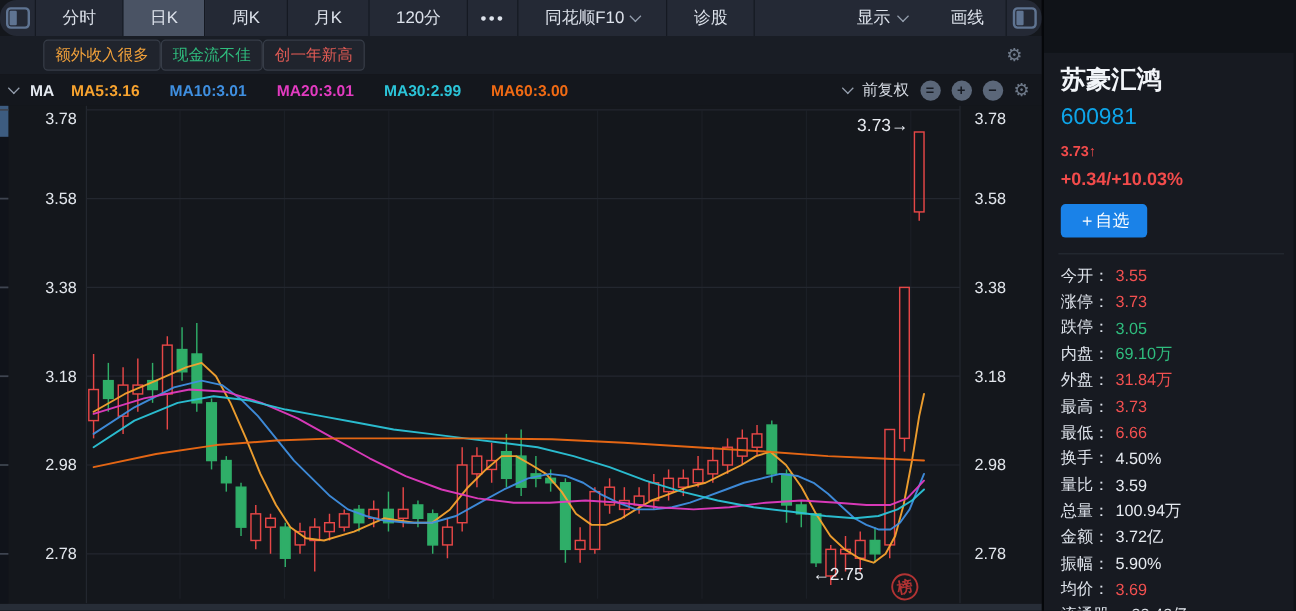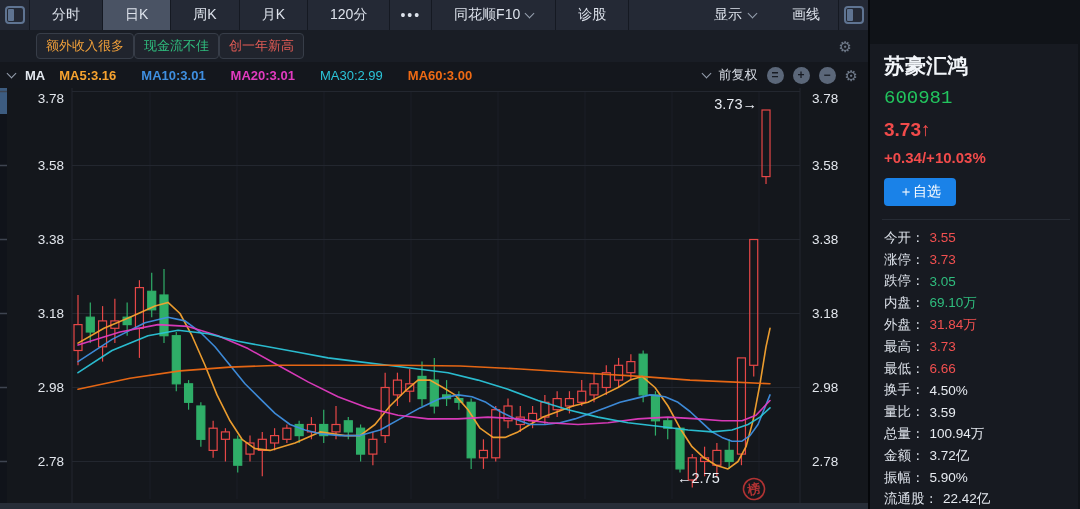--- a/index.html
+++ b/index.html
@@ -1,21 +1,21 @@
 <!DOCTYPE html>
 <html><head>
 <meta charset="utf-8">
 <style>
   * { margin:0; padding:0; box-sizing:border-box; }
   html,body { width:1080px; height:509px; background:#101318; overflow:hidden;
     font-family:"Liberation Sans","DejaVu Sans",sans-serif; }
   .app { display:flex; width:1080px; height:509px; }
   .main { width:870px; display:flex; flex-direction:column; border-right:2px solid #05070a; background:#14171c;}
   
-  .toolbar { height:30px; background:#242935; display:flex; align-items:stretch; font-size:14px; color:#dde2eb; flex:none;}
+  .toolbar { height:30px; background:#242935; display:flex; align-items:stretch; font-size:14px; color:#dde2eb; flex:none;border-radius:14px;}
   .tb-iconbox { width:30px; display:flex; align-items:center; justify-content:center; border-right:1px solid #151922;}
   .panel-icon { width:20px; height:18px; border:2px solid #5f7492; border-radius:4px; position:relative;}
   .panel-icon::after { content:""; position:absolute; left:1px; top:1px; bottom:1px; width:6px; background:#5f7492; border-radius:1px;}
   .tab { padding:0 22px; display:flex; align-items:center; gap:6px; border-right:1px solid #151922; white-space:nowrap;}
   .tab.narrow { padding:0 10px; letter-spacing:2px;}
   .tab.active { background:#4a5364; }
   .chev { width:7px; height:7px; border-right:1.6px solid #96a0af; border-bottom:1.6px solid #96a0af; transform:rotate(45deg); margin-top:-4px; flex:none;}
   .tb-spacer { flex:1; }
   .tb-right { display:flex; align-items:stretch;}
   .tb-action { padding:0 18px; display:flex; align-items:center; gap:7px; white-space:nowrap;}
@@ -31,22 +31,22 @@
   .ma-label { font-weight:bold; color:#e3e8ef;}
   .ma-right { margin-left:auto; display:flex; align-items:center; gap:9px;}
   .circle-btn { width:17px; height:17px; border-radius:50%; background:#5b6779; color:#171b23; display:flex; align-items:center; justify-content:center; font-size:12px; font-weight:bold; line-height:1;}
   
   .chart-wrap { position:relative; height:415px; background:#14171c; flex:none;}
   svg { display:block; font-family:"Liberation Sans","DejaVu Sans",sans-serif;}
   .bottom-strip { height:6px; background:#272d37; flex:1;}
   
   .side { width:208px; background:#171a21; padding:6px 8px 0 14px; color:#e3e8ef;margin-top:44px;}
   .s-name { font-size:21px; font-weight:bold; color:#f2f5f9; margin-top:2px;}
-  .s-code { font-size:19px; color:#22c55e; margin-top:7px;font-family:Liberation Mono, monospace;}
-  .s-price { font-size:19px; font-weight:bold; color:#f24b4b; margin-top:10px;}
+  .s-code { font-size:19px; color:#0ea5e9; margin-top:7px;}
+  .s-price { font-size:12px; font-weight:bold; color:#f24b4b; margin-top:10px;}
   .s-change { font-size:15px; font-weight:bold; color:#f24b4b; margin-top:8px;}
   .s-btn { display:inline-block; margin-top:12px; background:#1a82e8; color:#fff; font-size:14px; padding:5px 15px; border-radius:4px;}
   .s-div { border-top:1px solid #262b34; margin:13px 0 7px -2px;}
   .stat-row { display:flex; align-items:center; height:21.8px; font-size:13.5px;}
   .stat-label { color:#dde2ea;}
   .stat-value { margin-left:5px;}
   .t-up { color:#f25050;} .t-down { color:#2fbd7e;} .t-flat { color:#e6eaf0;}
 </style>
 </head>
 <body>
@@ -110,21 +110,21 @@
     </div>
 
     <div class="ma-row">
       <div class="ma-left">
         <span class="chev"></span>
         <span class="ma-label">MA</span>
         <span style="display:flex;gap:25px">
             <span style="color:#f7a32f;font-weight:bold">MA5:3.16</span>
             <span style="color:#3f8fe0;font-weight:bold">MA10:3.01</span>
             <span style="color:#e23bc0;font-weight:bold">MA20:3.01</span>
-            <span style="color:#2bc4d8;font-weight:normal">MA30:2.99</span>
+            <span style="color:#2bc4d8;font-weight:bold">MA30:2.99</span>
             <span style="color:#ef6a14;font-weight:bold">MA60:3.00</span>
           </span>
       </div>
       <div class="ma-right">
         <span class="chev"></span>
         <span>前复权</span>
         <span class="circle-btn">=</span>
         <span class="circle-btn">+</span>
         <span class="circle-btn">−</span>
         <span class="gear">⚙</span>
@@ -405,18 +405,22 @@
         </div>
         <div class="stat-row">
           <span class="stat-label">金额：</span>
           <span class="stat-value t-flat">3.72亿</span>
         </div>
         <div class="stat-row">
           <span class="stat-label">振幅：</span>
           <span class="stat-value t-flat">5.90%</span>
         </div>
         <div class="stat-row">
+          <span class="stat-label">均价：</span>
+          <span class="stat-value t-up">3.69</span>
+        </div>
+        <div class="stat-row">
           <span class="stat-label">流通股：</span>
           <span class="stat-value t-flat">22.42亿</span>
         </div>
       </div>
   </div>
 </div>
 
 </body></html>

